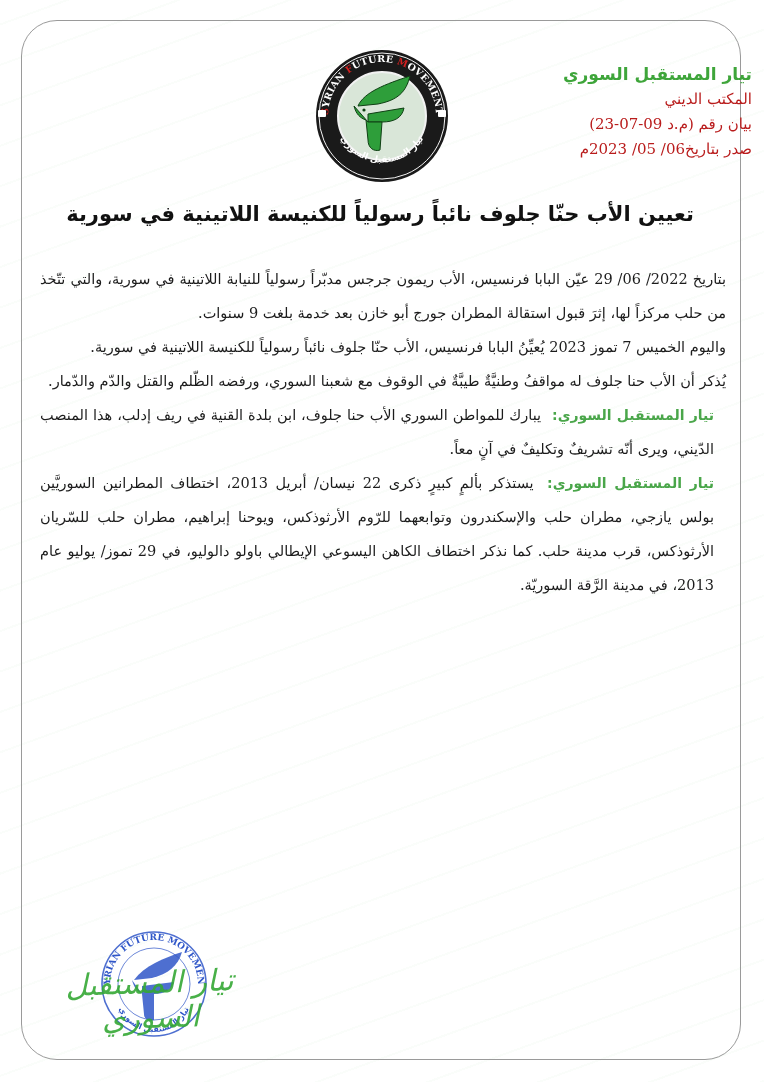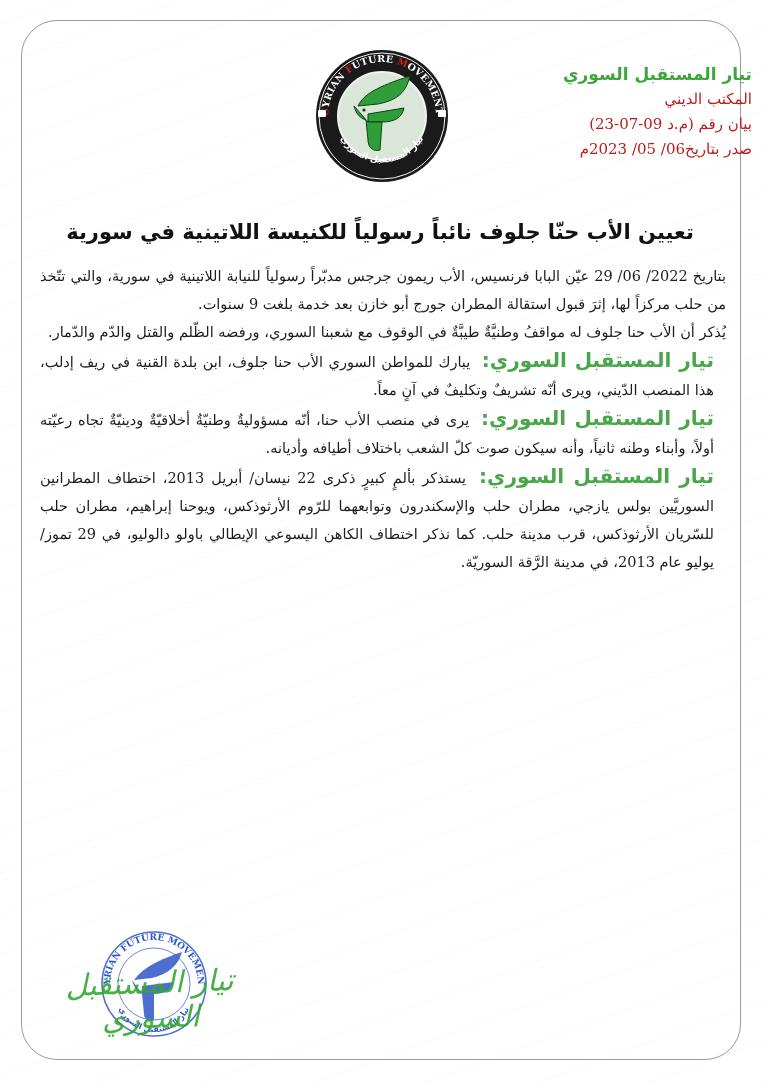--- a/index.html
+++ b/index.html
@@ -56,48 +56,48 @@
   .top-logo {
     position: absolute;
     left: 306px;
     top: 44px;
     width: 152px;
     height: 140px;
   }
   .doc-title {
     position: absolute;
     left: 60px;
-    top: 220px;
+    top: 202px;
     width: 640px;
     text-align: center;
     direction: rtl;
     font-family: "DejaVu Sans", sans-serif;
     font-weight: bold;
     font-size: 21px;
     color: #111;
   }
   .body-text {
     position: absolute;
     left: 40px;
     top: 262px;
     width: 686px;
     direction: rtl;
     text-align: justify;
     font-size: 14.5px;
-    line-height: 28px;
+    line-height: 34px;
     color: #1c1c1c;
   }
   .body-text p {
     margin: 0;
   }
   .label {
     color: #4aa64a;
     font-weight: bold;
     font-family: "DejaVu Sans", sans-serif;
-    font-size: 20px;
+    font-size: 14px;
     margin-left: 6px;
   }
   .indent {
     padding-right: 12px;
   }
   .bottom-seal {
     position: absolute;
     left: 48px;
     top: 922px;
     width: 200px;
@@ -158,29 +158,28 @@
   <div class="org-line">صدر بتاريخ06/ 05/ 2023م</div>
 </div>
 
 <div class="doc-title">تعيين الأب حنّا جلوف نائباً رسولياً للكنيسة اللاتينية في سورية</div>
 
 <div class="body-text">
   <p>
     <span>بتاريخ 2022/ 06/ 29 عيّن البابا فرنسيس، الأب ريمون جرجس مدبّراً رسولياً للنيابة اللاتينية في سورية، والتي تتّخذ من حلب مركزاً لها، إثرَ قبول استقالة المطران جورج أبو خازن بعد خدمة بلغت 9 سنوات.</span>
   </p>
   <p>
+    <span>واليوم الخميس 7 تموز 2023 يُعيِّنُ البابا فرنسيس، الأب حنّا جلوف نائباً رسولياً للكنيسة اللاتينية في سورية.</span>
+  </p>
+  <p>
     <span>يُذكر أن الأب حنا جلوف له مواقفُ وطنيَّةٌ طيبَّةٌ في الوقوف مع شعبنا السوري، ورفضه الظّلم والقتل والدّم والدّمار.</span>
   </p>
   <p class="indent">
     <span class="label">تيار المستقبل السوري:</span>
     <span>يبارك للمواطن السوري الأب حنا جلوف، ابن بلدة القنية في ريف إدلب، هذا المنصب الدّيني، ويرى أنّه تشريفٌ وتكليفٌ في آنٍ معاً.</span>
-  </p>
-  <p class="indent">
-    <span class="label">تيار المستقبل السوري:</span>
-    <span>يرى في منصب الأب حنا، أنّه مسؤوليةٌ وطنيّةٌ أخلاقيّةٌ ودينيّةٌ تجاه رعيّته أولاً، وأبناء وطنه ثانياً، وأنه سيكون صوت كلّ الشعب باختلاف أطيافه وأديانه.</span>
   </p>
   <p class="indent">
     <span class="label">تيار المستقبل السوري:</span>
     <span>يستذكر بألمٍ كبيرٍ ذكرى 22 نيسان/ أبريل 2013، اختطاف المطرانين السوريَّين بولس يازجي، مطران حلب والإسكندرون وتوابعهما للرّوم الأرثوذكس، ويوحنا إبراهيم، مطران حلب للسّريان الأرثوذكس، قرب مدينة حلب. كما نذكر اختطاف الكاهن اليسوعي الإيطالي باولو دالوليو، في 29 تموز/ يوليو عام 2013، في مدينة الرَّقة السوريّة.</span>
   </p>
 </div>
 
 <svg class="bottom-seal" viewBox="0 0 200 120">
   <defs>
     <path id="sealTop" d="M 62 62 A 44 44 0 0 1 150 62"></path>

